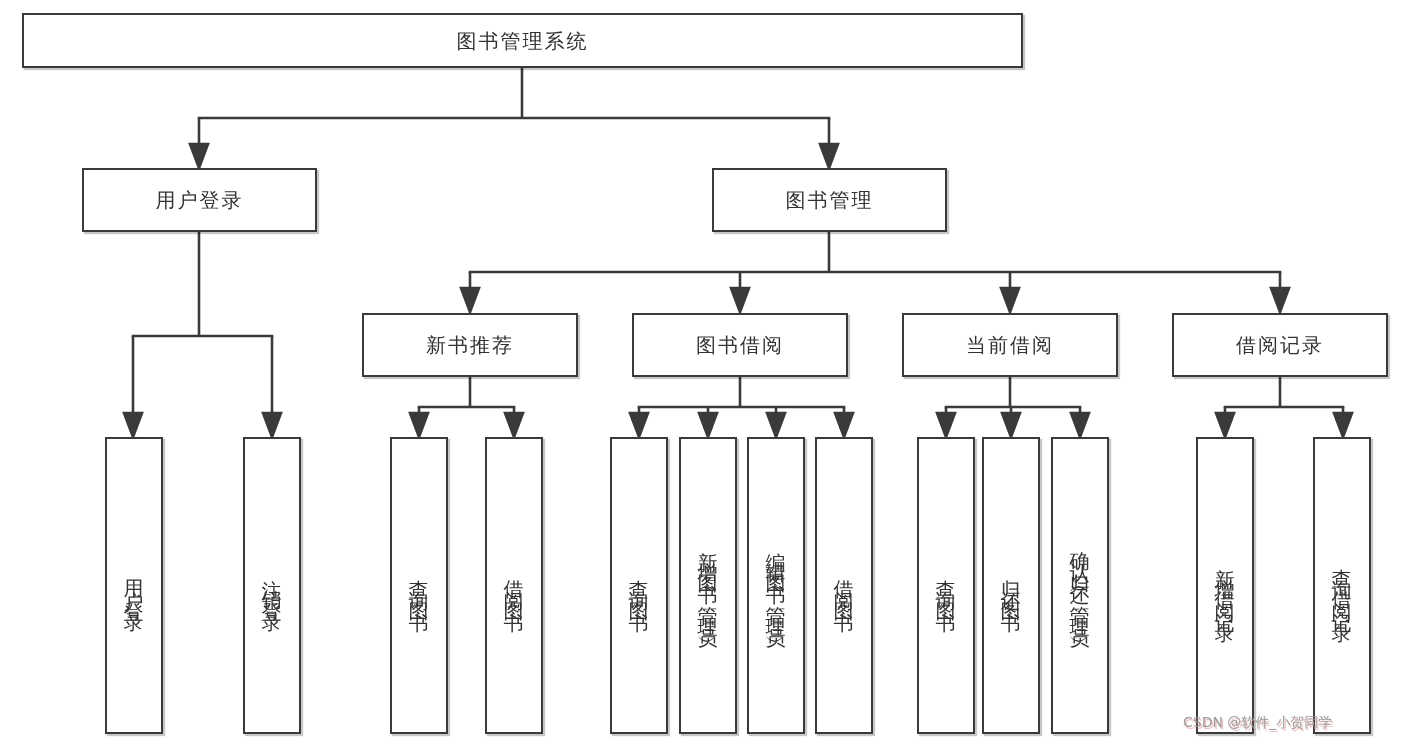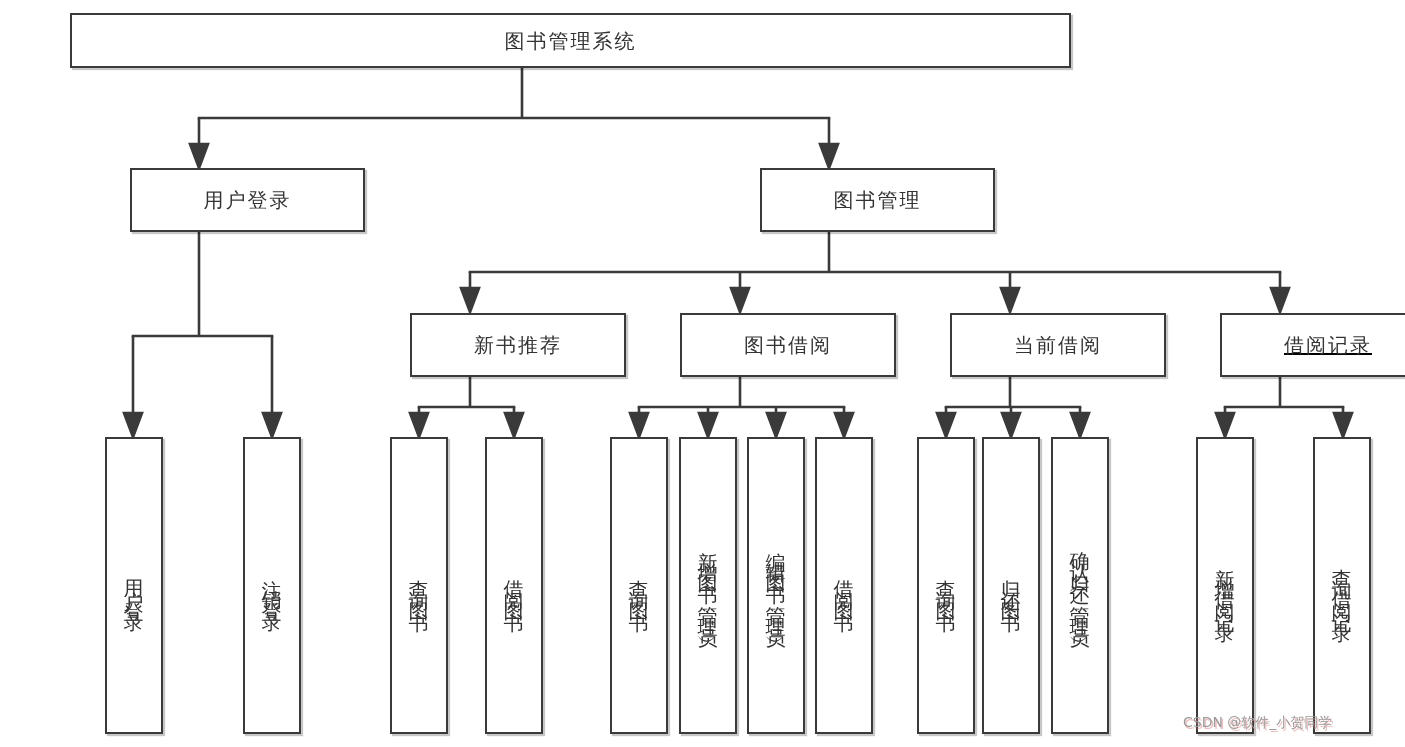--- a/index.html
+++ b/index.html
@@ -25,21 +25,20 @@
   .hbox {
     position: absolute;
     box-sizing: border-box;
     background: #ffffff;
     border: 2.5px solid #3a3a3a;
     box-shadow: 2px 2px 1px rgba(0,0,0,0.22);
     display: flex;
     align-items: center;
     justify-content: center;
     z-index: 2;
-    margin-left: 48px;
   }
   .hbox span {
     font-size: 20px;
     letter-spacing: 2px;
     color: #333333;
     line-height: 1;
     white-space: nowrap;
   }
   .leaf {
     position: absolute;
@@ -155,21 +154,21 @@
 
   <div class="hbox" style="left:712px; top:168px; width:235px; height:64px;">
     <span>图书管理</span>
   </div>
   <div class="hbox" style="left:632px; top:313px; width:216px; height:64px;">
     <span>图书借阅</span>
   </div>
   <div class="hbox" style="left:902px; top:313px; width:216px; height:64px;">
     <span>当前借阅</span>
   </div>
-  <div class="hbox" style="left:1172px; top:313px; width:216px; height:64px;text-decoration:underline;">
+  <div class="hbox" style="left:1172px; top:313px; width:216px; height:64px;">
     <span>借阅记录</span>
   </div>
 
   <div class="leaf" style="left:105px;">
     <span>用户登录</span>
   </div>
   <div class="leaf" style="left:243px;">
     <span>注销登录</span>
   </div>
 

